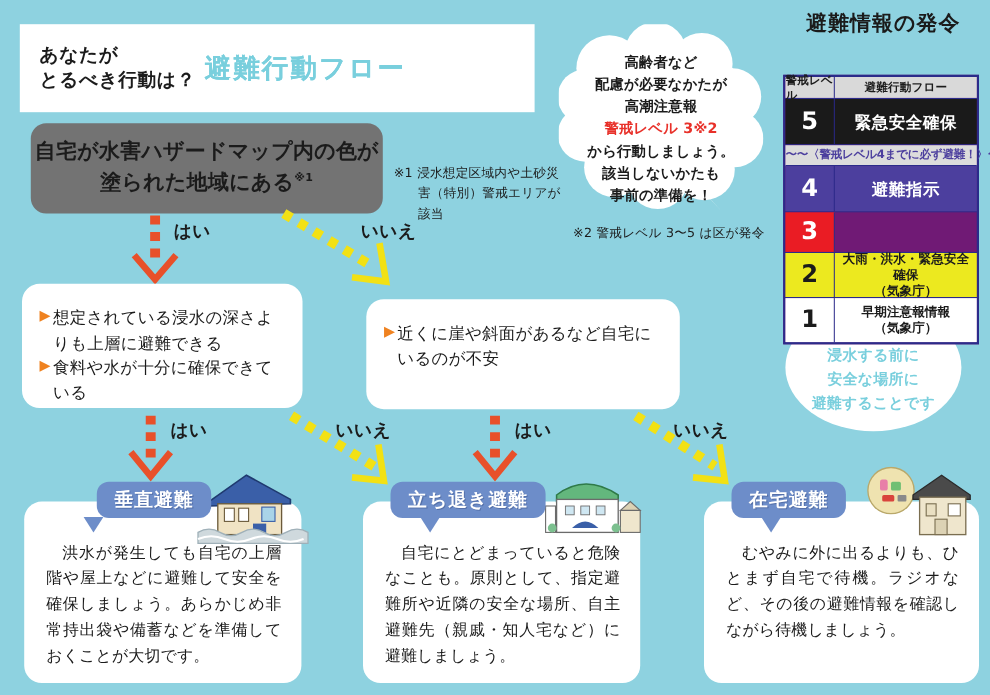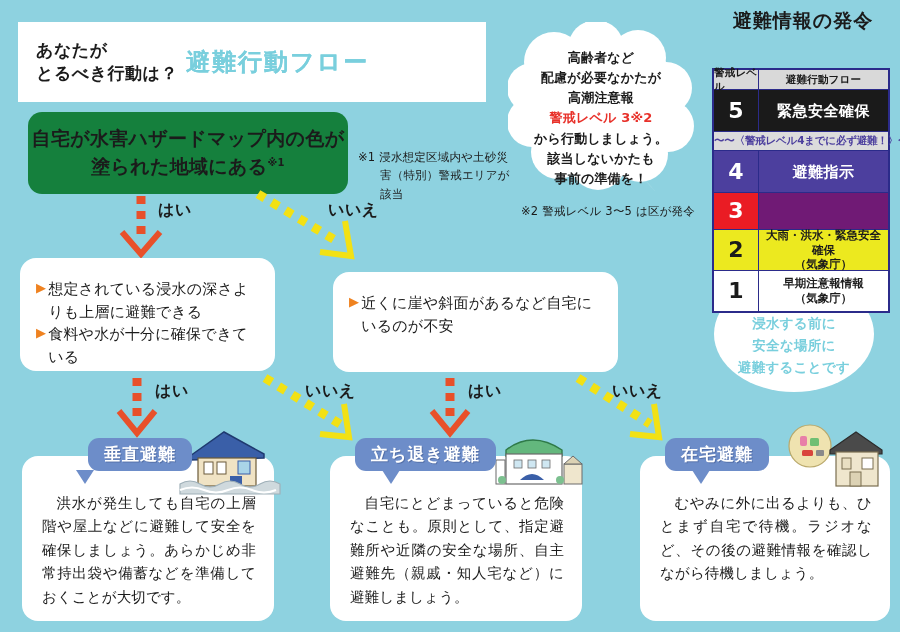--- a/index.html
+++ b/index.html
@@ -45,21 +45,21 @@
     color: #79cfdd;
     letter-spacing: 2px;
     margin-left: 8px;
     text-shadow: 0 0 0 #79cfdd;
   }
 
   
   .q-box-main {
     left: 28px; top: 112px;
     width: 320px; height: 82px;
-    background: #15803d;
+    background: #737373;
     border-radius: 14px;
     display: flex;
     align-items: center;
     justify-content: center;
     text-align: center;
   }
   .q-box-main .q-text {
     font-size: 19px;
     font-weight: bold;
     color: #1b1b1b;

